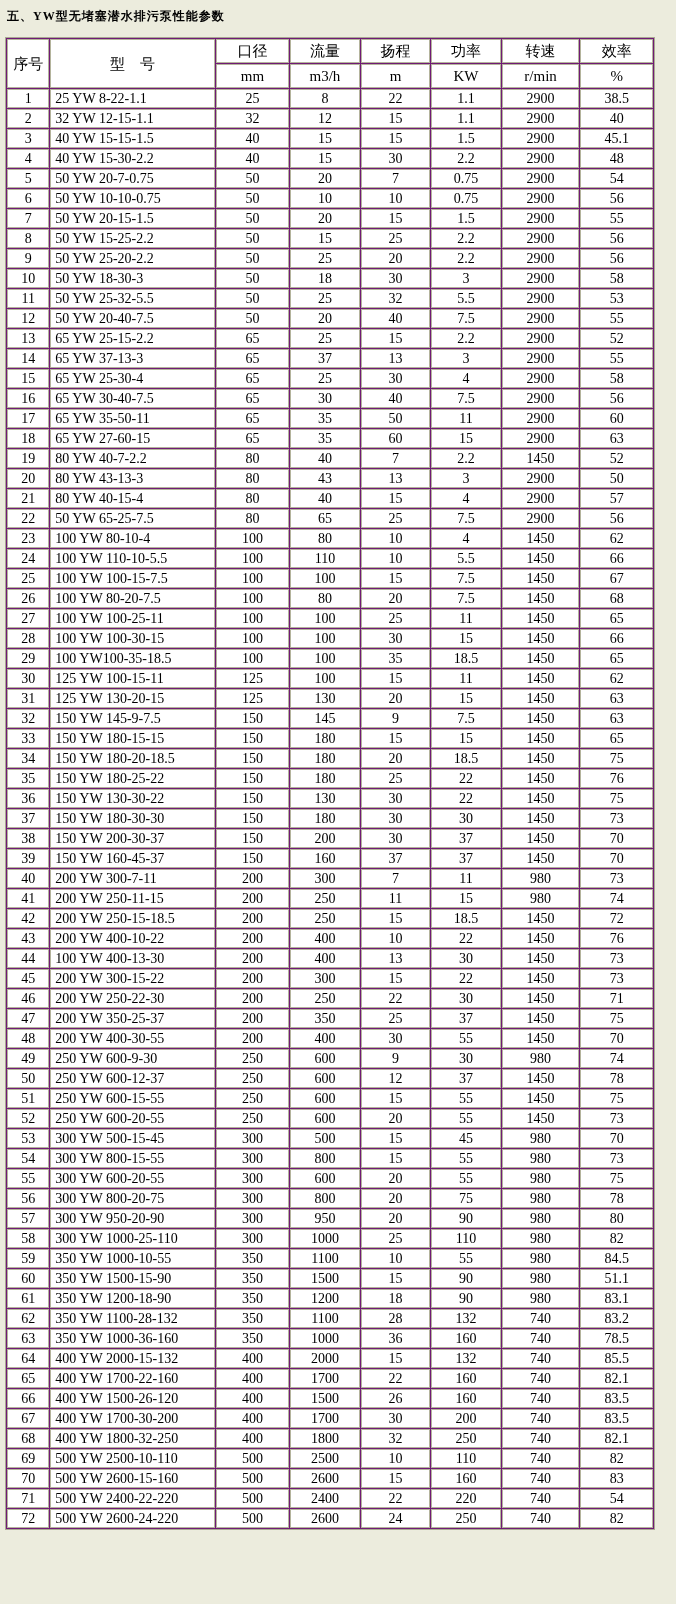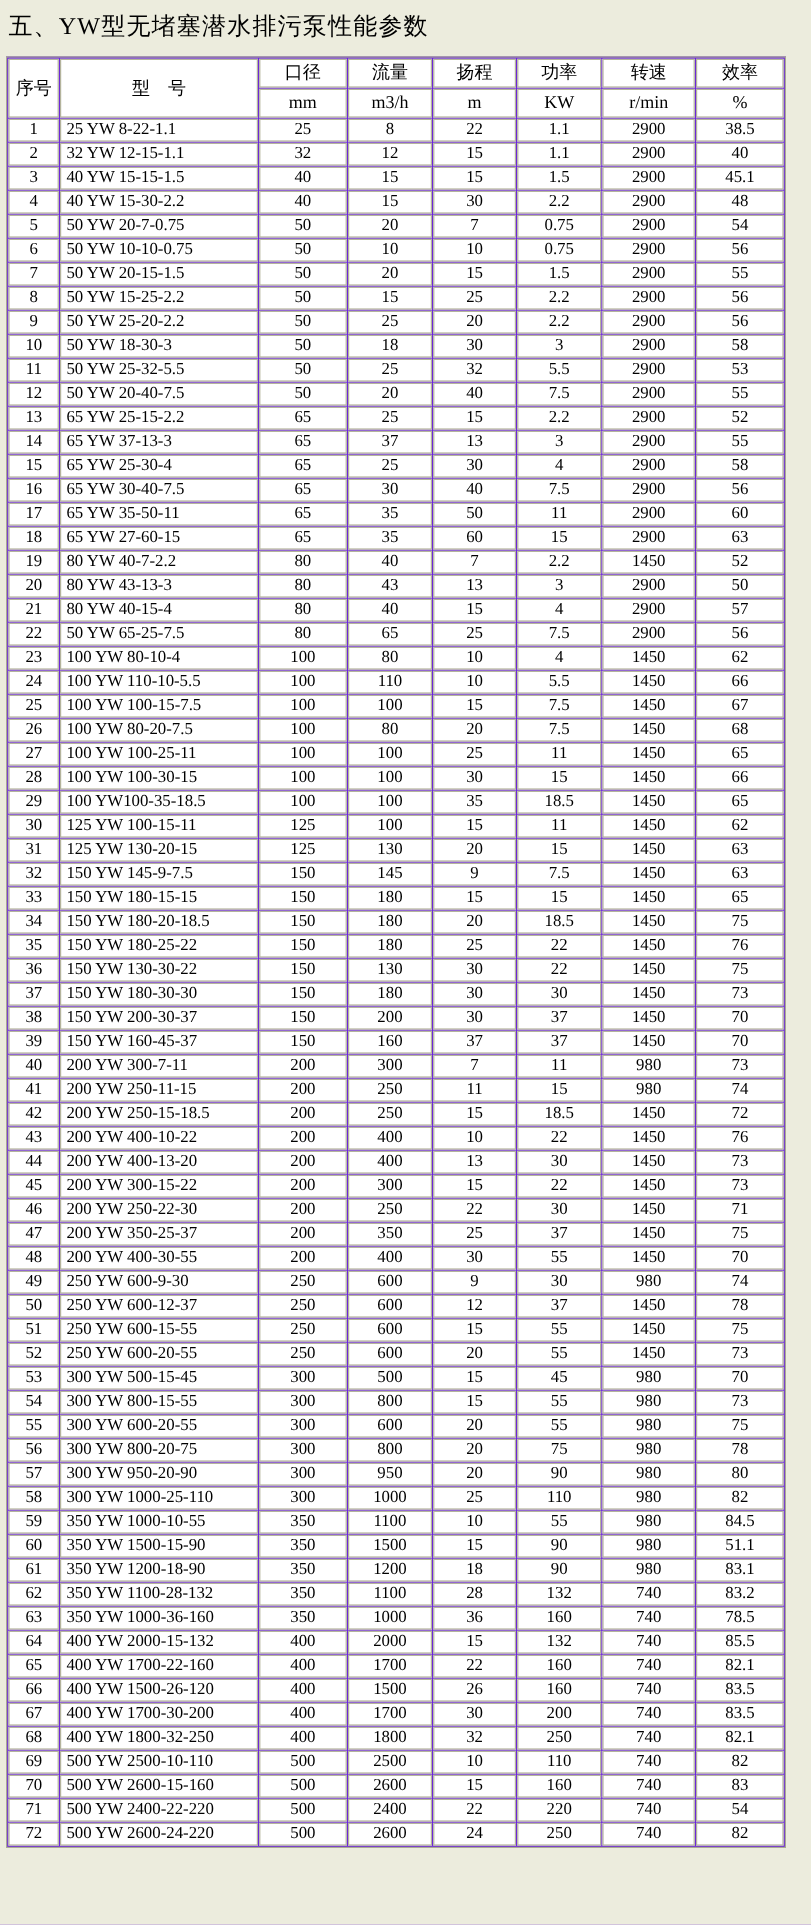--- a/index.html
+++ b/index.html
@@ -8,30 +8,30 @@
     background: #ECECDD;
     font-family: "Liberation Serif", "DejavU Serif", serif;
     color: #000;
   }
   .page {
     width: 676px;
     box-sizing: border-box;
     padding: 6px 0 8px 5px;
   }
   .page-title {
-    font-size: 20px;
-    font-weight: normal;
+    font-size: 12px;
+    font-weight: bold;
     margin: 2px 0 12px 2px;
     letter-spacing: 1px;
     font-family: "Liberation Serif", "DejaVu Serif", serif;
   }
   table.params {
     border-collapse: separate;
     border-spacing: 1px;
-    background: #6d28d9;          
+    background: #701a75;          
     border: 1px solid #A9A992;    
     table-layout: fixed;
     width: 650px;
   }
   table.params td {
     background: #FFFFFF;
     border: 1px solid #B4B49C;
     font-size: 14px;
     line-height: 16px;
     height: 17px;
@@ -514,21 +514,21 @@
           <td class="model">200 YW 400-10-22</td>
           <td>200</td>
           <td>400</td>
           <td>10</td>
           <td>22</td>
           <td>1450</td>
           <td>76</td>
         </tr>
         <tr>
           <td>44</td>
-          <td class="model">200 YW 400-13-20</td>
+          <td class="model">100 YW 400-13-30</td>
           <td>200</td>
           <td>400</td>
           <td>13</td>
           <td>30</td>
           <td>1450</td>
           <td>73</td>
         </tr>
         <tr>
           <td>45</td>
           <td class="model">200 YW 300-15-22</td>

